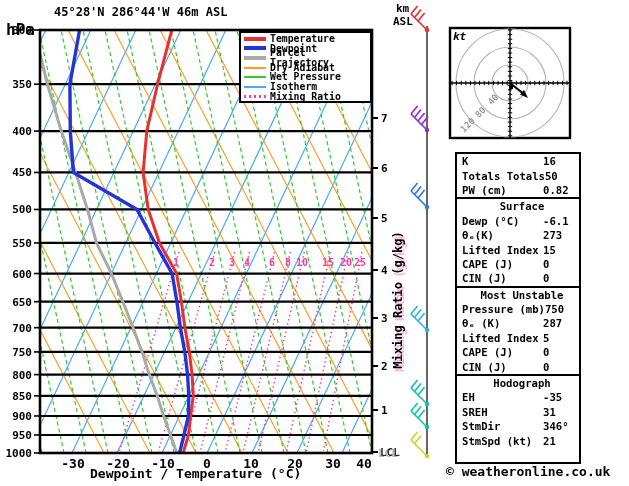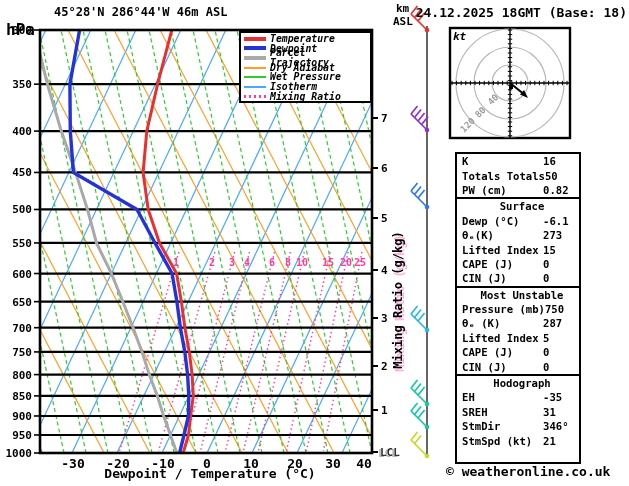--- a/index.html
+++ b/index.html
@@ -6,29 +6,29 @@
   #app{position:relative;width:629px;height:486px;background:#fff;overflow:hidden;
        font-family:"DejaVu Sans Mono",monospace;color:#000;}
   #skewt-svg{position:absolute;left:0;top:0;}
   svg text{font-family:"DejaVu Sans Mono",monospace;font-weight:bold;}
   .abs{position:absolute;white-space:nowrap;font-weight:bold;}
   .hdr-hpa{left:6px;top:20px;font-size:16px;}
   .hdr-station{left:54px;top:5px;font-size:12px;}
   .hdr-km{left:396px;top:2px;font-size:11px;}
   .hdr-asl{left:393px;top:15px;font-size:11px;}
   .hdr-date{right:2px;top:5px;font-size:13px;}
-  .xlabel{left:90px;top:466px;width:240px;text-align:center;font-size:13px;}
+  .xlabel{left:90px;top:466px;width:240px;text-align:left;font-size:13px;}
   .mixlabel{left:310px;top:293px;width:176px;text-align:center;font-size:12px;
             transform:rotate(-90deg);text-shadow:-3px 2px 0 #ffb0dc;}
   .lcl{left:380px;top:446px;font-size:11px;color:#333;text-shadow:-2px 1px 0 #b5b5b5;}
   .kt{left:453px;top:30px;font-size:11px;font-style:italic;}
   .footer{left:446px;top:464px;font-size:13px;}
   .legend{position:absolute;left:239px;top:31px;width:133px;height:72px;background:#fff;
           border:2px solid #000;box-sizing:border-box;padding:1px 0 0 3px;z-index:5;}
-  .lrow{display:flex;align-items:center;height:9.6px;font-style:italic;}
+  .lrow{display:flex;align-items:center;height:9.6px;}
   .lsample{width:22px;margin-right:4px;flex:none;}
   .llabel{font-size:9.8px;font-weight:bold;line-height:9.6px;}
   .datatable{position:absolute;left:455px;top:152px;width:126px;height:312px;background:#fff;
              border:2px solid #000;box-sizing:border-box;z-index:5;font-size:10.6px;font-weight:bold;}
   .tsec{border-top:2px solid #000;}
   .tsec:first-child{border-top:none;}
   .trow{display:flex;align-items:center;height:14.4px;padding-left:5px;}
   .ttitle{justify-content:center;padding-left:8px;}
   .tlabel{flex:1;white-space:nowrap;}
   .tvalue{width:36px;flex:none;white-space:nowrap;}
@@ -320,21 +320,20 @@
           <polygon points="528,98 520,94.5 524,90" fill="#000"></polygon>
           <rect x="509" y="85" width="4" height="4" fill="#000"></rect>
         </g>
       </g>
     </svg>
 
   <div class="abs hdr-hpa">hPa</div>
   <div class="abs hdr-station">45°28'N 286°44'W 46m ASL</div>
   <div class="abs hdr-km">km</div>
   <div class="abs hdr-asl">ASL</div>
-  <div class="abs hdr-date">24.12.2025 18GMT (Base: 18)</div>
 
   <div class="legend">
     <div class="lrow">
         <span class="lsample" style="height: 4px; background: rgb(232, 48, 48);"></span>
         <span class="llabel">Temperature</span>
       </div>
     <div class="lrow">
         <span class="lsample" style="height: 4px; background: rgb(36, 51, 216);"></span>
         <span class="llabel">Dewpoint</span>
       </div>

